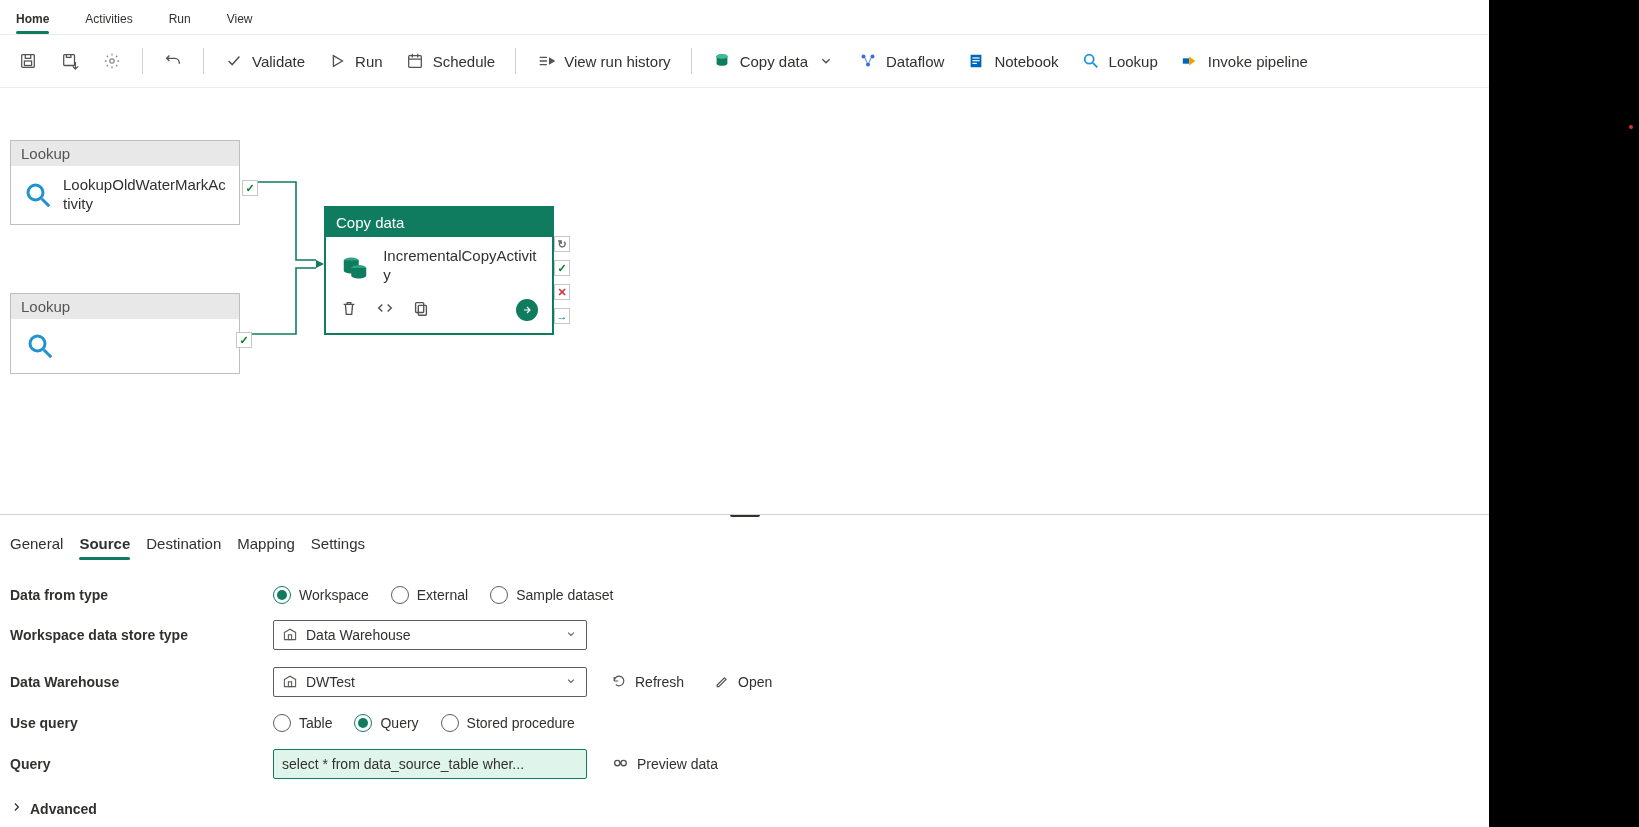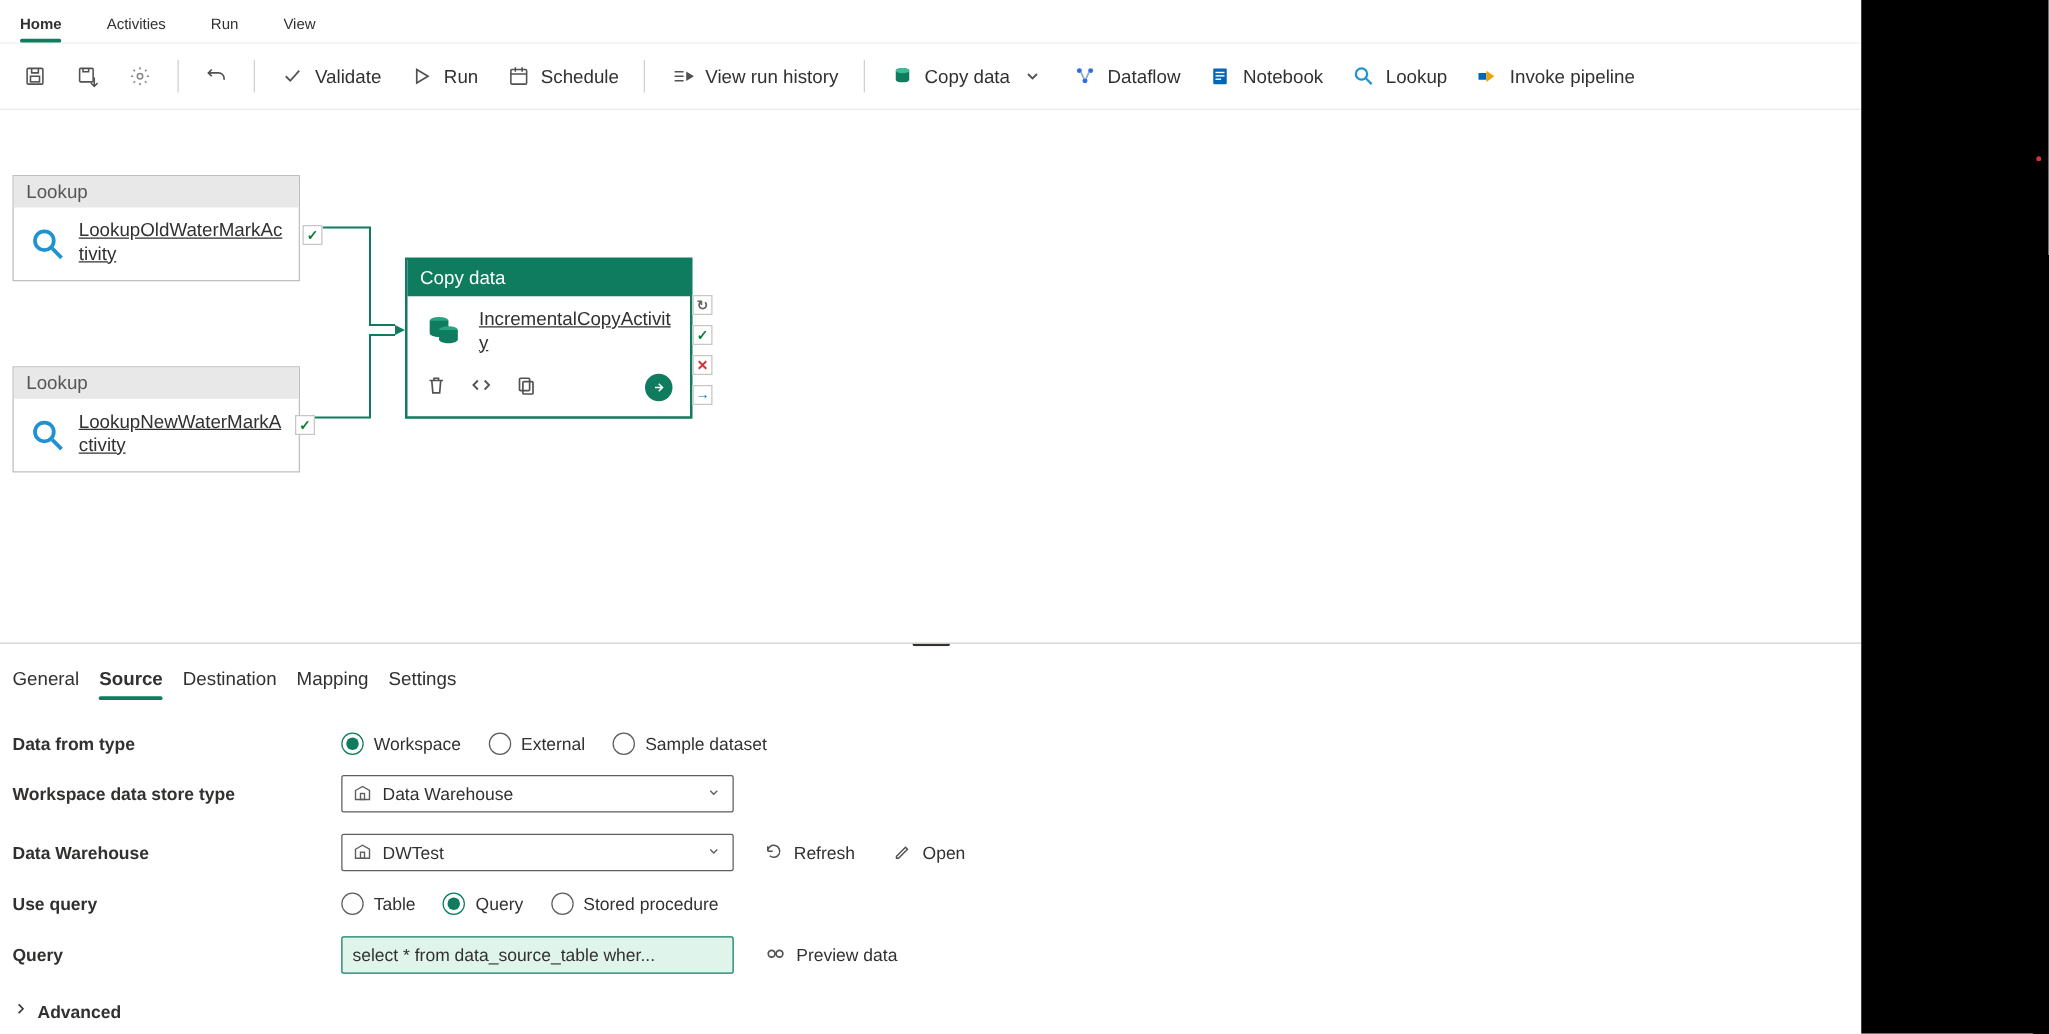--- a/index.html
+++ b/index.html
@@ -109,21 +109,20 @@
     background: #e8e8e8;
     padding: 4px 10px;
     font-size: 15px;
     color: #555;
   }
   .activity-card .ac-body {
     display: flex;
     align-items: center;
     gap: 10px;
     padding: 10px 12px;
-    text-decoration: underline;
   }
   .activity-card .ac-name {
     font-size: 15px;
     line-height: 1.25;
     word-break: break-word;
   }
   .card-selected {
     border: 2px solid #0f7b5f;
     width: 230px;
   }
@@ -134,21 +133,21 @@
     font-size: 15px;
   }
   .card-selected .ac-body {
     flex-direction: column;
     align-items: stretch;
     gap: 10px;
     padding: 10px 12px 6px 12px;
   }
   .card-selected .ac-name-row {
     display: flex;
-    align-items: flex-start;
+    align-items: flex-end;
     gap: 12px;
   }
   .card-selected .ac-actions {
     display: flex;
     align-items: center;
     gap: 18px;
     padding: 4px 2px 6px 2px;
     color: #555;
   }
   .ac-actions .go {
@@ -488,21 +487,20 @@
 
     <div class="activity-card" style="left:10px; top:205px;">
       <div class="ac-header">Lookup</div>
       <div class="ac-body">
         <span class="lookup-icon">
           <svg viewBox="0 0 24 24" width="30" height="30" stroke="#1f93d1" fill="none" stroke-width="2.4">
               <circle cx="10" cy="10" r="6"></circle>
               <path d="M15 15l6 6"></path>
             </svg>
         </span>
-        <div class="ac-name">LookupNewWaterMarkActivity</div>
       </div>
     </div>
     <div class="small-checkport" style="left:236px; top:244px;">✓</div>
 
     <div class="activity-card card-selected" style="left:324px; top:118px;">
       <div class="ac-header">Copy data</div>
       <div class="ac-body">
         <div class="ac-name-row">
           <span class="copy-icon-big">
             <svg viewBox="0 0 24 24" width="30" height="30">

